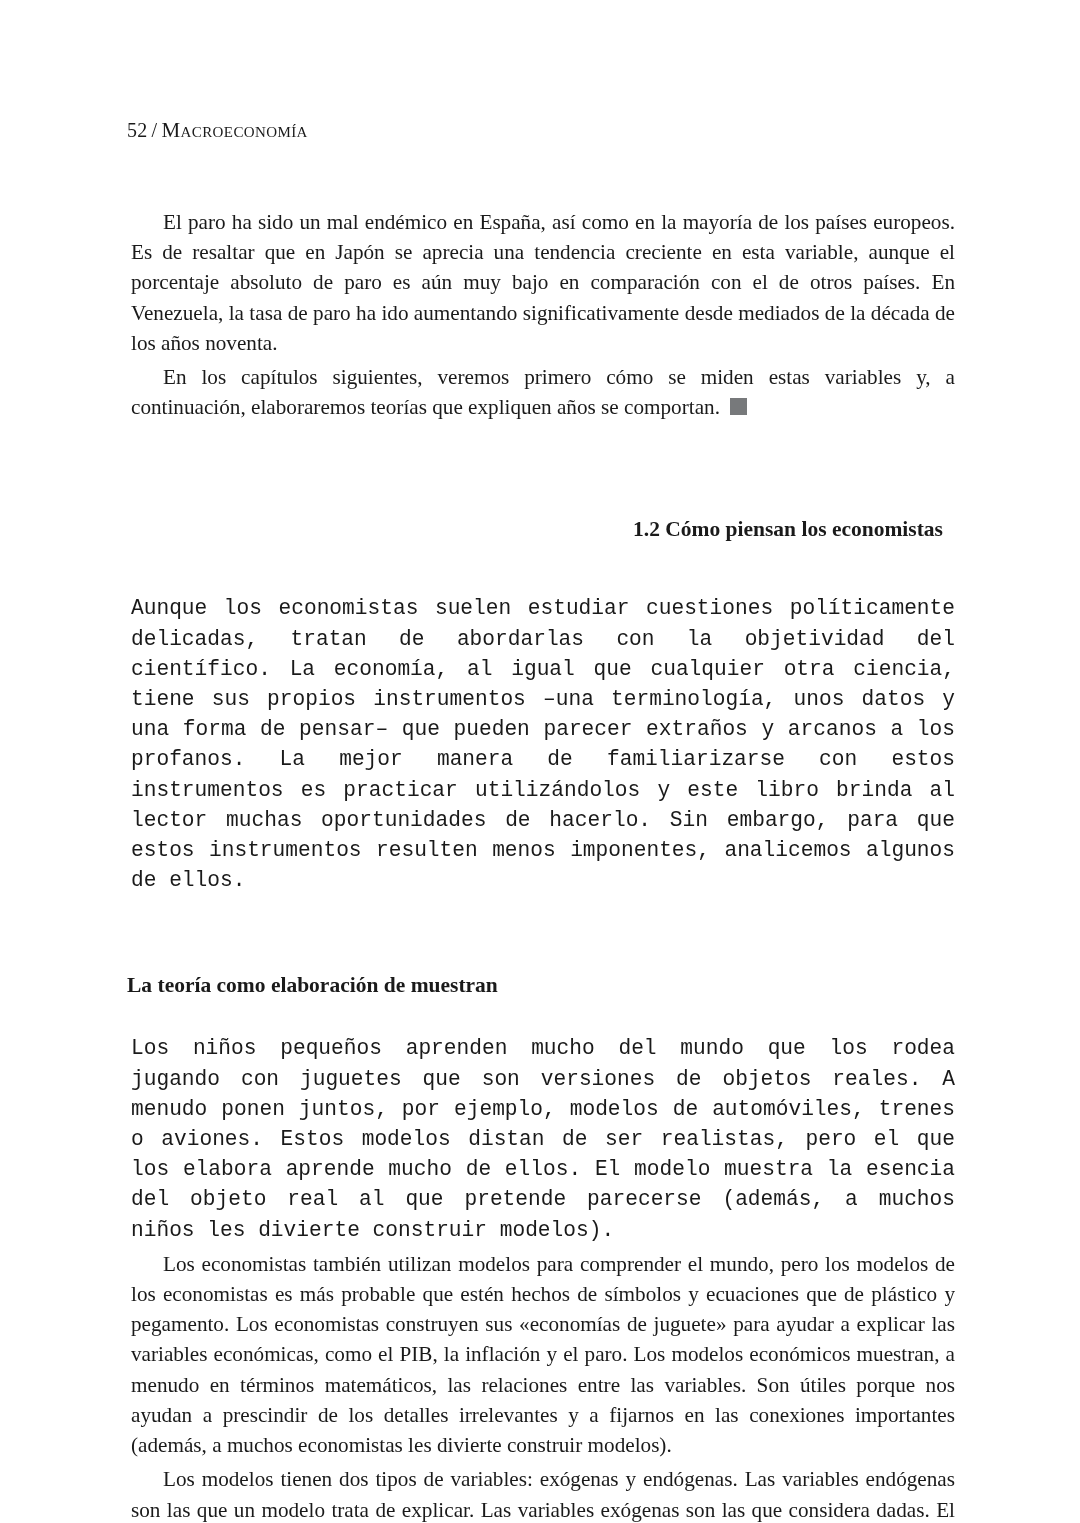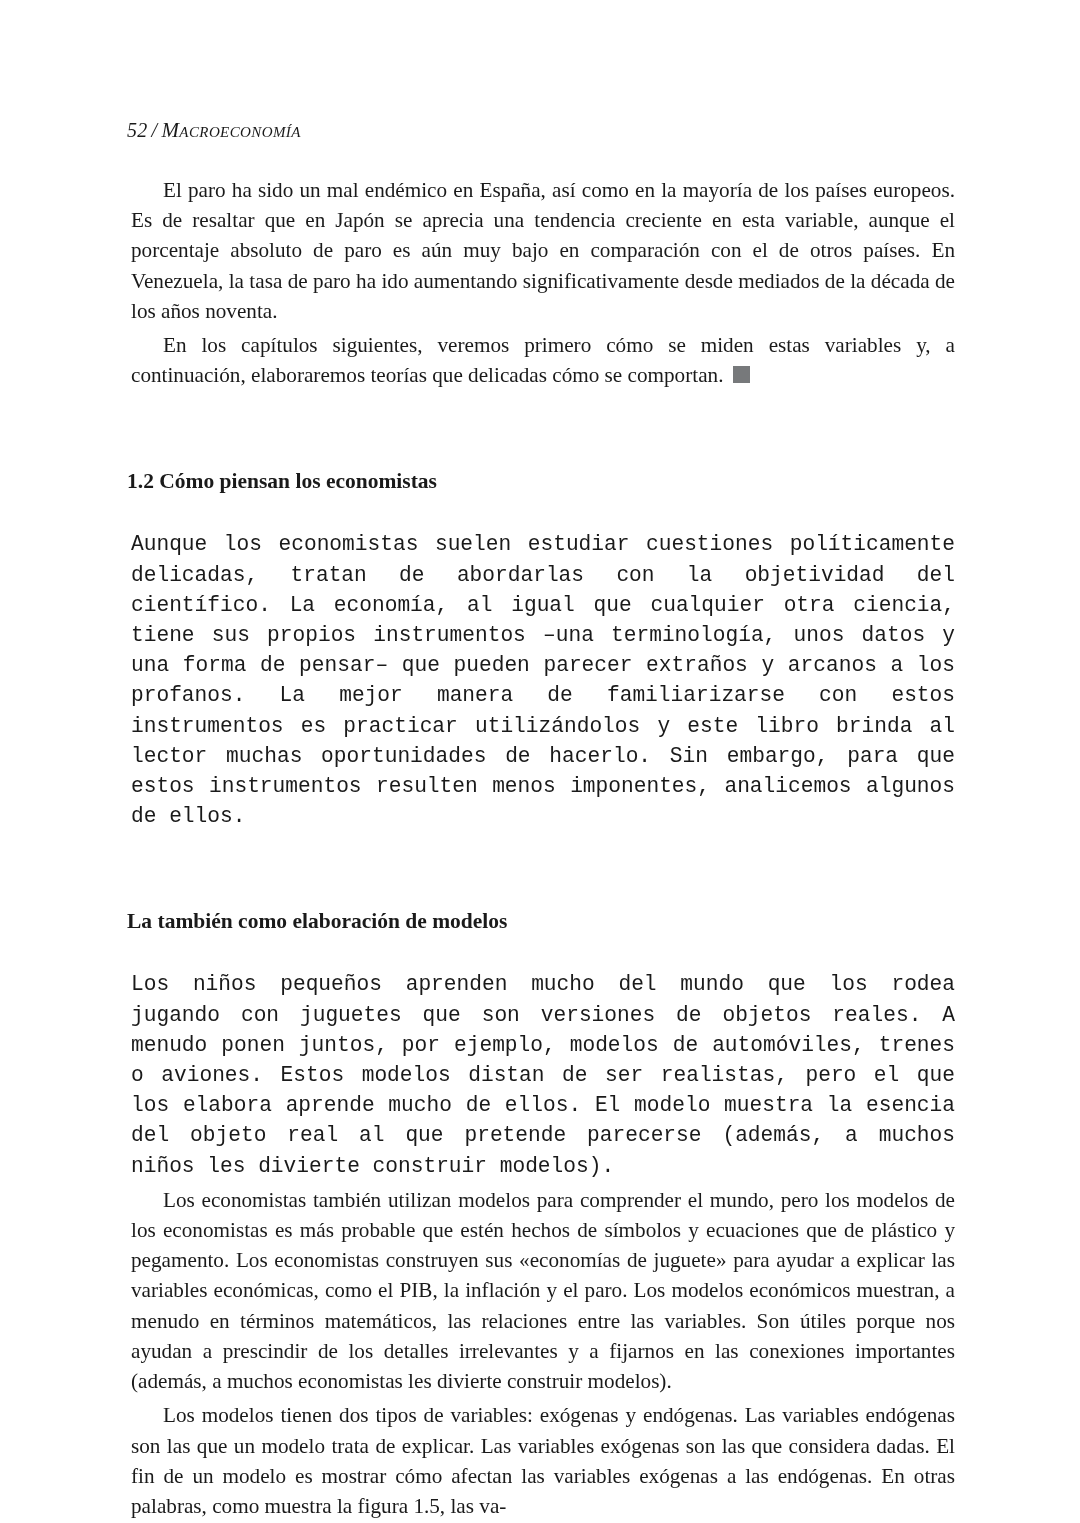--- a/index.html
+++ b/index.html
@@ -28,23 +28,22 @@
     left: 127px;
     top: 118px;
     width: 832px;
   }
 
   
   .running-header {
     font-size: 20px;
     letter-spacing: 0.3px;
     color: #1a1a1a;
-    margin: 0 0 32px 0;
+    margin: 0 0 64px 0;
     white-space: nowrap;
-    font-style: italic;
   }
   .running-header .folio { font-size: 20px; }
   .running-header .sep { padding: 0 4px; }
   .running-header .booktitle {
     font-variant: small-caps;
     font-size: 21px;
     letter-spacing: 0.4px;
   }
 
   
@@ -60,22 +59,22 @@
   p.body.indent { text-indent: 32px; }
   p.body.noindent { text-indent: 0; font-family: Liberation Mono, monospace; }
 
   b, strong { font-weight: normal; }
 
   
   h2.section-heading {
     font-size: 21.5px;
     font-weight: bold;
     line-height: 28px;
-    margin: 0;
-    text-align: left;
+    margin: 16px;
+    text-align: right;
   }
   h3.sub-heading {
     font-size: 21.5px;
     font-weight: bold;
     line-height: 28px;
     margin: 0;
     text-align: left;
   }
 
   
@@ -99,33 +98,33 @@
 
 <div class="page">
   <div class="content">
 
     <div class="running-header">
       <span class="folio">52</span><span class="sep">/</span><span class="booktitle">Macroeconomía</span>
     </div>
 
     <p class="body indent">El paro ha sido un mal endémico en España, así como en la mayoría de los países europeos. Es de resaltar que en Japón se aprecia una tendencia creciente en esta variable, aunque el porcentaje absoluto de paro es aún muy bajo en comparación con el de otros países. En Venezuela, la tasa de paro ha ido aumentando significativamente desde mediados de la década de los años noventa.</p>
 
-    <p class="body indent"><span>En los capítulos siguientes, veremos primero cómo se miden estas variables y, a continuación, elaboraremos teorías que delicadas cómo se comportan.</span><span class="endmark"></span></p>
+    <p class="body indent"><span>En los capítulos siguientes, veremos primero cómo se miden estas variables y, a continuación, elaboraremos teorías que expliquen años se comportan.</span><span class="endmark"></span></p>
 
     <div class="gap-before-section"></div>
 
     <h2 class="section-heading">1.2 Cómo piensan los economistas</h2>
 
     <div class="gap-after-section"></div>
 
     <p class="body noindent">Aunque los economistas suelen estudiar cuestiones políticamente delicadas, tratan de abordarlas con la objetividad del científico. La economía, al igual que cualquier otra ciencia, tiene sus propios instrumentos –una terminología, unos datos y una forma de pensar– que pueden parecer extraños y arcanos a los profanos. La mejor manera de familiarizarse con estos instrumentos es practicar utilizándolos y este libro brinda al lector muchas oportunidades de hacerlo. Sin embargo, para que estos instrumentos resulten menos imponentes, analicemos algunos de ellos.</p>
 
     <div class="gap-before-sub"></div>
 
-    <h3 class="sub-heading">La también como elaboración de modelos</h3>
+    <h3 class="sub-heading">La teoría como elaboración de muestran</h3>
 
     <div class="gap-after-sub"></div>
 
     <p class="body noindent">Los niños pequeños aprenden mucho del mundo que los rodea jugando con juguetes que son versiones de objetos reales. A menudo ponen juntos, por ejemplo, modelos de automóviles, trenes o aviones. Estos modelos distan de ser realistas, pero el que los elabora aprende mucho de ellos. El modelo muestra la esencia del objeto real al que pretende parecerse (además, a muchos niños les divierte construir modelos).</p>
 
     <p class="body indent"><span>Los economistas también utilizan </span><b>modelos</b><span> para comprender el mundo, pero los modelos de los economistas es más probable que estén hechos de símbolos y ecuaciones que de plástico y pegamento. Los economistas construyen sus «economías de juguete» para ayudar a explicar las variables económicas, como el PIB, la inflación y el paro. Los modelos económicos muestran, a menudo en términos matemáticos, las relaciones entre las variables. Son útiles porque nos ayudan a prescindir de los detalles irrelevantes y a fijarnos en las conexiones importantes (además, a muchos economistas les divierte construir modelos).</span></p>
 
     <p class="body indent"><span>Los modelos tienen dos tipos de variables: exógenas y endógenas. Las </span><b>variables endógenas</b><span> son las que un modelo trata de explicar. Las </span><b>variables exógenas</b><span> son las que considera dadas. El fin de un modelo es mostrar cómo afectan las variables exógenas a las endógenas. En otras palabras, como muestra la figura 1.5, las va-</span></p>
 
   </div>

